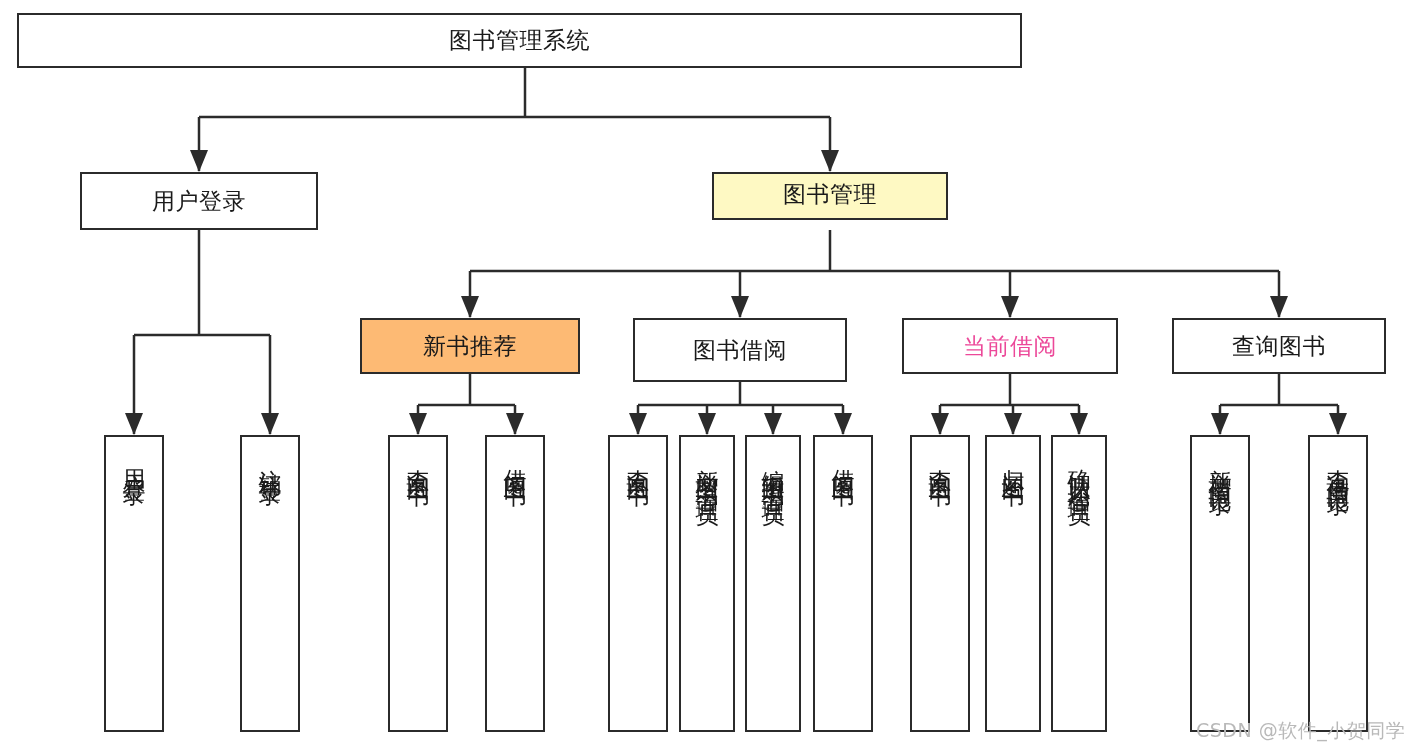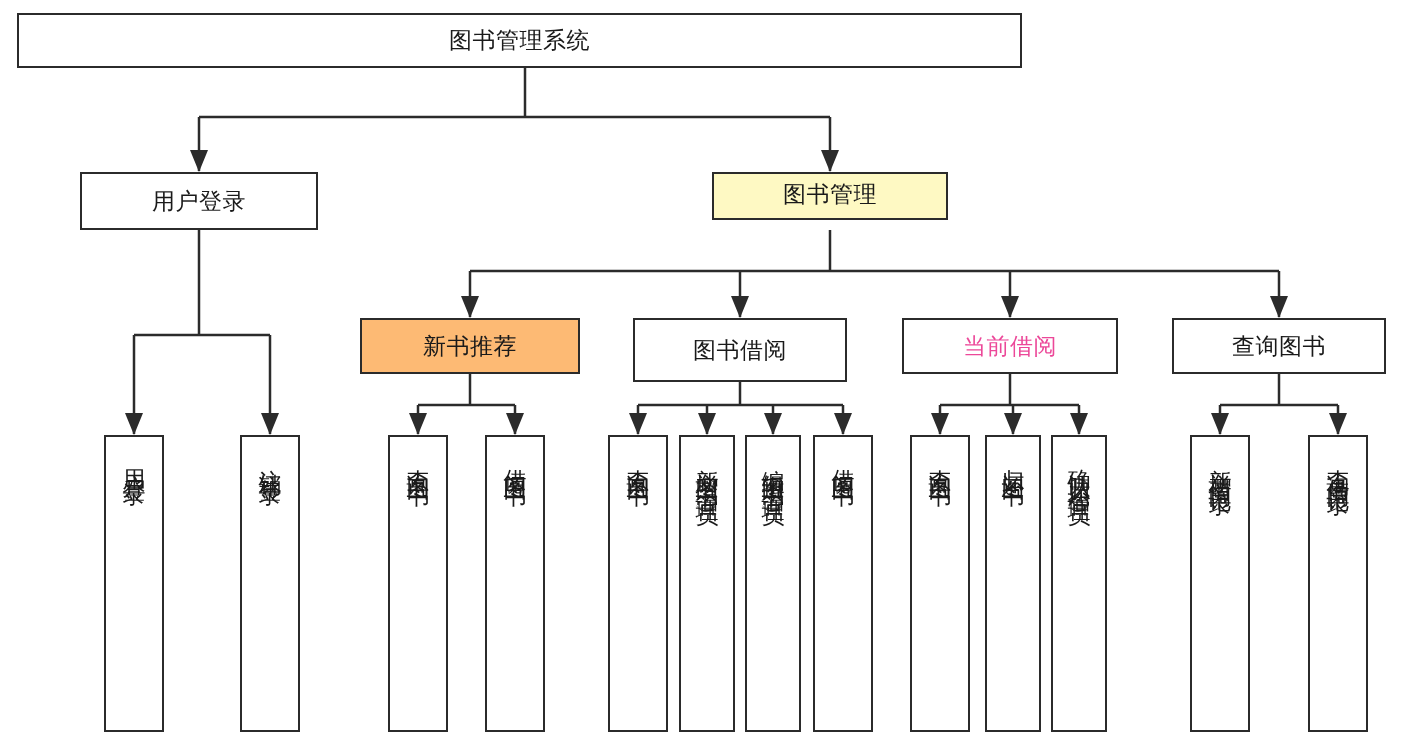--- a/index.html
+++ b/index.html
@@ -181,13 +181,14 @@
       <div class="node vertical" style="left: 1051px; top: 435px; width: 56px; height: 297px; border-color: rgb(43, 43, 43); background: rgb(255, 255, 255);">
         <span class="node-label" style="color: rgb(26, 26, 26); margin-top: 14px;">确认归还（管理员）</span>
       </div>
       <div class="node vertical" style="left: 1190px; top: 435px; width: 60px; height: 297px; border-color: rgb(43, 43, 43); background: rgb(255, 255, 255);">
         <span class="node-label" style="color: rgb(26, 26, 26); margin-top: 14px;">新增借阅记录</span>
       </div>
       <div class="node vertical" style="left: 1308px; top: 435px; width: 60px; height: 297px; border-color: rgb(43, 43, 43); background: rgb(255, 255, 255);">
         <span class="node-label" style="color: rgb(26, 26, 26); margin-top: 14px;">查询借阅记录</span>
       </div>
     </div>
+  <div class="watermark" style="left: 1196px; top: 718px; color: rgb(185, 185, 185);">CSDN @软件_小贺同学</div>
 </div>
 
 </body></html>

